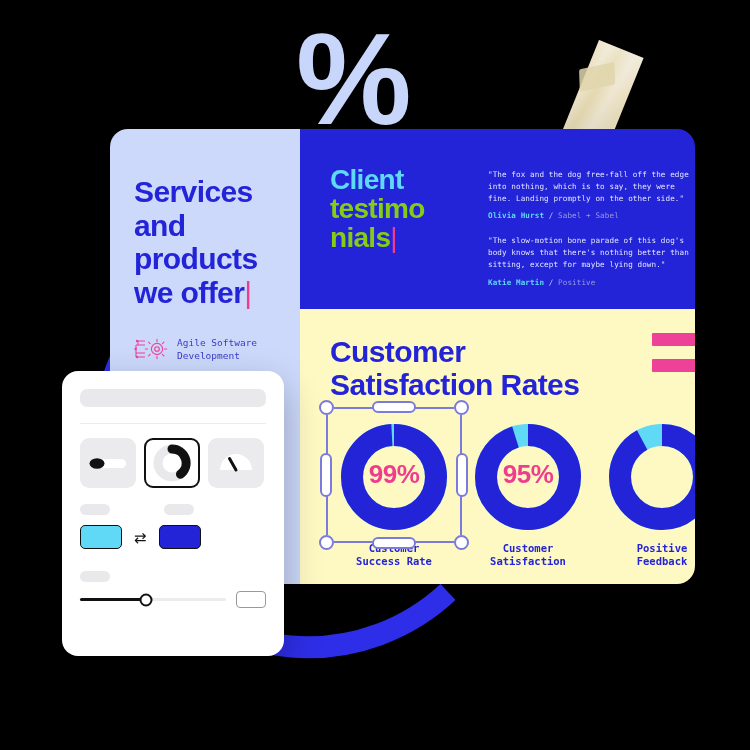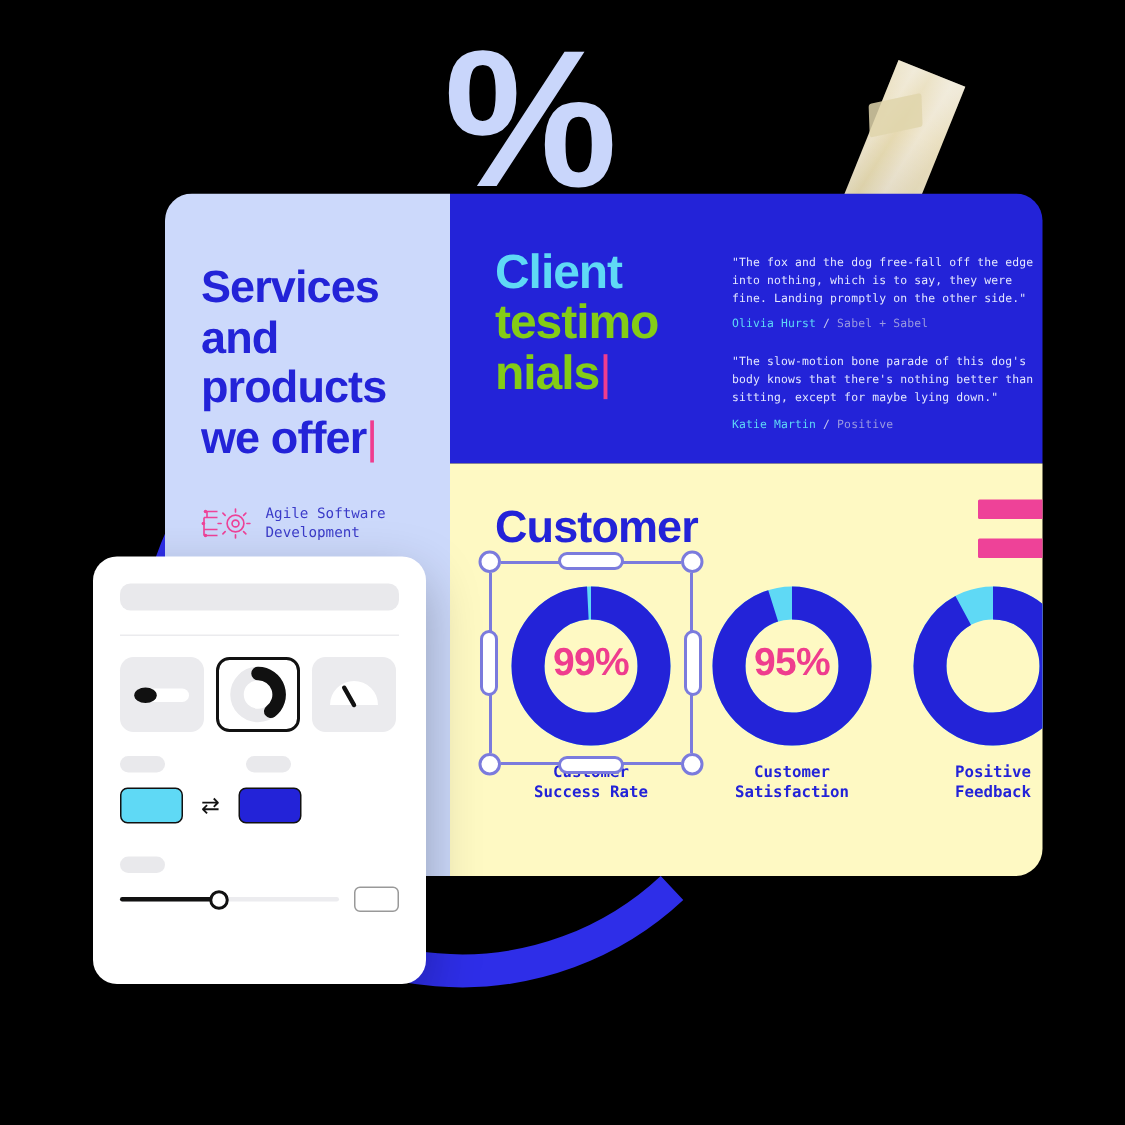--- a/index.html
+++ b/index.html
@@ -47,37 +47,37 @@
     font-size:9.5px; color:#3b3bc9; line-height:1.28; font-weight:400;
     padding-top:2px;
   }
 
   
   .testi{
     background:#2323d8; height:180px; position:relative;
     display:flex; padding:36px 22px 0 30px; gap:18px;
   }
   .testi-head{
-    font-size:32px; font-weight:700; line-height:1.04; letter-spacing:-0.7px;
+    font-size:28px; font-weight:700; line-height:1.04; letter-spacing:-0.7px;
     flex:0 0 140px;
   }
   .testi-head .w1{ color:#5fd9f5; }
   .testi-head .w2{ color:#84cc16; }
   .testi-head .caret{ color:#ef3d8e; font-weight:400; }
 
   .quotes{ flex:1 1 auto; padding-top:4px; }
   .quote-body{
     font-family:"DejaVu Sans Mono", monospace;
     font-size:7.6px; line-height:1.55; color:#e2e6ff; letter-spacing:0.1px;
   }
   .quote-by{
     font-family:"DejaVu Sans Mono", monospace;
     font-size:7.6px; margin-top:7px; letter-spacing:0.1px;
   }
-  .quote-by .nm{ color:#5fd9f5; font-weight:400; }
+  .quote-by .nm{ color:#5fd9f5; font-weight:700; }
   .quote-by .sep{ color:#c9c9f0; }
   .quote-by .org{ color:#9a9ae0; }
   .quote-block + .quote-block{ margin-top:15px; }
 
   
   .stats{
     background:#fef9c3; flex:1 1 auto; position:relative;
     padding:26px 0 0 30px;
   }
   .stats-title{
@@ -273,20 +273,21 @@
 
       <div class="stats">
 
         <div class="pink-bars">
           <div class="pink-bar b1"></div>
           <div class="pink-bar b2"></div>
         </div>
 
         <div class="stats-title">
           <span>Customer</span><br>
+          <span>Satisfaction Rates</span>
         </div>
 
         <div class="donuts">
 
           <div class="donut">
             <svg class="donut-svg" width="112" height="112" viewBox="0 0 112 112">
               <circle cx="56" cy="56" r="42" fill="none" stroke="#5fd9f5" stroke-width="22"></circle>
               <circle cx="56" cy="56" r="42" fill="none" stroke="#2323d8" stroke-width="22" stroke-dasharray="261.3 263.9" stroke-dashoffset="0" transform="rotate(-90 56 56)"></circle>
             </svg>
             <div class="donut-pct">99%</div>

